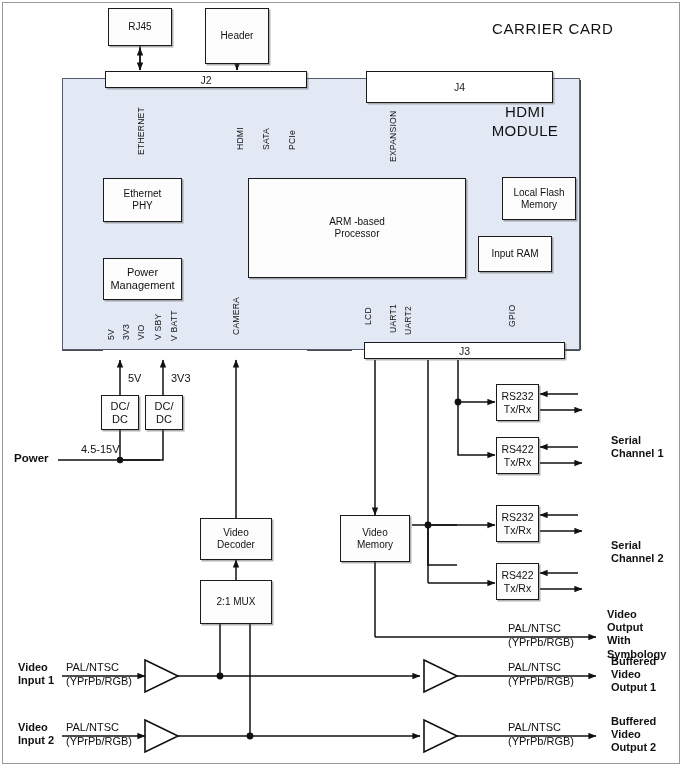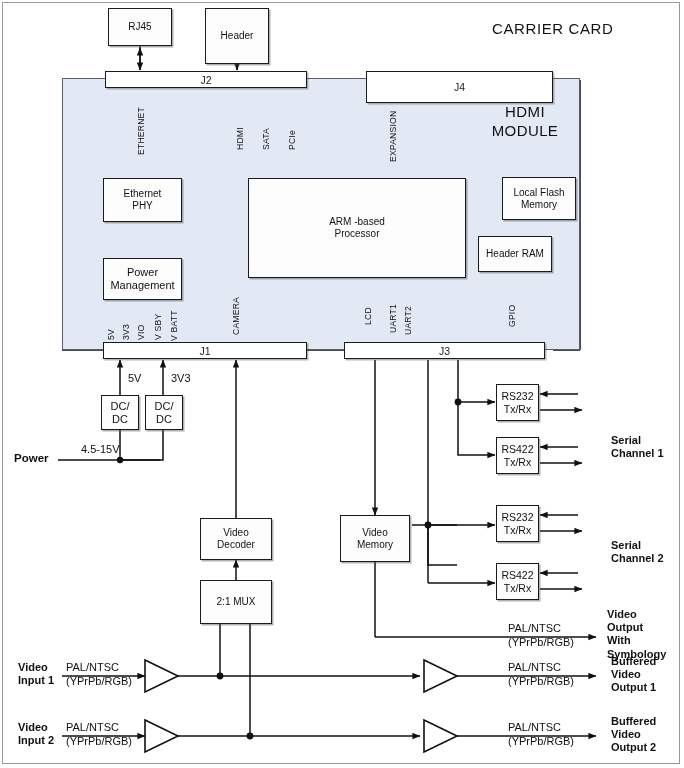--- a/index.html
+++ b/index.html
@@ -179,24 +179,21 @@
   <div class="box" style="left:205px;top:8px;width:64px;height:56px;">
     <span>Header</span>
   </div>
 
   <div class="conn" style="left:105px;top:71px;width:202px;height:17px;">
     <span>J2</span>
   </div>
   <div class="conn" style="left:366px;top:71px;width:187px;height:32px;">
     <span>J4</span>
   </div>
-  <div class="conn" style="left:103px;top:342px;width:204px;height:17px;">
-    <span>J1</span>
-  </div>
-  <div class="conn" style="left:344px;top:342px;width:201px;height:17px;">
+  <div class="conn" style="left:364px;top:342px;width:201px;height:17px;">
     <span>J3</span>
   </div>
 
   <div class="box" style="left:103px;top:178px;width:79px;height:44px;">
     <div>
       <div>Ethernet</div>
       <div>PHY</div>
     </div>
   </div>
 
@@ -215,21 +212,21 @@
   </div>
 
   <div class="box" style="left:454px;top:177px;width:74px;height:43px;margin-left:48px;">
     <div>
       <div>Local Flash</div>
       <div>Memory</div>
     </div>
   </div>
 
   <div class="box" style="left:478px;top:236px;width:74px;height:36px;">
-    <span>Header RAM</span>
+    <span>Input RAM</span>
   </div>
 
   <div class="vert" style="left:136px;top:155px;transform:rotate(-90deg);">ETHERNET</div>
   <div class="vert" style="left:235px;top:150px;transform:rotate(-90deg);">HDMI</div>
   <div class="vert" style="left:261px;top:150px;transform:rotate(-90deg);">SATA</div>
   <div class="vert" style="left:287px;top:150px;transform:rotate(-90deg);">PCIe</div>
   <div class="vert" style="left:388px;top:162px;transform:rotate(-90deg);">EXPANSION</div>
   <div class="vert" style="left:231px;top:335px;transform:rotate(-90deg);">CAMERA</div>
   <div class="vert" style="left:363px;top:325px;transform:rotate(-90deg);">LCD</div>
   <div class="vert" style="left:388px;top:333px;transform:rotate(-90deg);">UART1</div>

